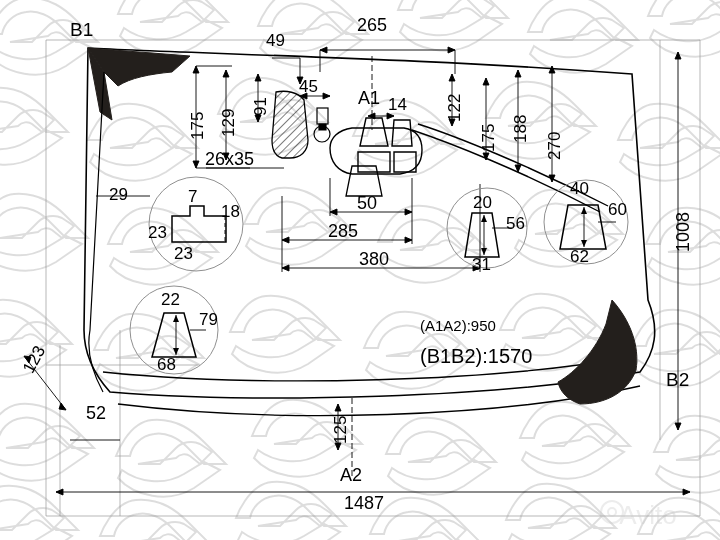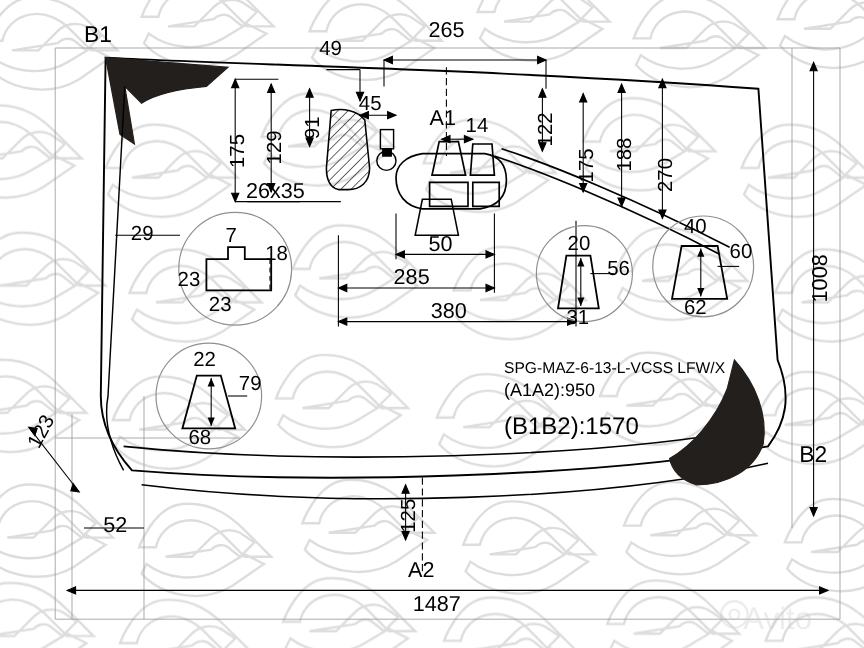--- a/index.html
+++ b/index.html
@@ -297,37 +297,36 @@
 <div class="lbl rot90" style="left:512px;top:143px;font-size:17px;">188</div>
 <div class="lbl rot90" style="left:546px;top:160px;font-size:17px;">270</div>
 
 <div class="lbl" style="left:357px;top:194px;font-size:18px;">50</div>
 <div class="lbl" style="left:328px;top:222px;font-size:18px;">285</div>
 <div class="lbl" style="left:359px;top:250px;font-size:18px;">380</div>
 
 <div class="lbl rot90" style="left:674px;top:252px;font-size:18px;">1008</div>
 <div class="lbl" style="left:344px;top:494px;font-size:18px;">1487</div>
 <div class="lbl rot90" style="left:332px;top:444px;font-size:17px;">125</div>
-<div class="lbl" style="left:86px;top:428px;font-size:18px;">52</div>
+<div class="lbl" style="left:86px;top:404px;font-size:18px;">52</div>
 <div class="lbl" style="left:20px;top:368px;font-size:17px;transform:rotate(-62deg);transform-origin:left top;">123</div>
 
 <div class="lbl" style="left:188px;top:188px;font-size:17px;">7</div>
 <div class="lbl" style="left:221px;top:203px;font-size:17px;">18</div>
 <div class="lbl" style="left:148px;top:224px;font-size:17px;">23</div>
 <div class="lbl" style="left:174px;top:245px;font-size:17px;">23</div>
 
 <div class="lbl" style="left:473px;top:194px;font-size:17px;">20</div>
 <div class="lbl" style="left:506px;top:215px;font-size:17px;text-align:center;">56</div>
 <div class="lbl" style="left:472px;top:256px;font-size:17px;">31</div>
 
 <div class="lbl" style="left:570px;top:180px;font-size:17px;">40</div>
 <div class="lbl" style="left:608px;top:201px;font-size:17px;">60</div>
 <div class="lbl" style="left:570px;top:248px;font-size:17px;">62</div>
 
 <div class="lbl" style="left:161px;top:291px;font-size:17px;">22</div>
 <div class="lbl" style="left:199px;top:311px;font-size:17px;">79</div>
 <div class="lbl" style="left:157px;top:356px;font-size:17px;">68</div>
 
-<div class="lbl" style="left:420px;top:300px;font-size:13px;">SPG-MAZ-6-13-L-VCSS LFW/X</div>
 <div class="lbl" style="left:420px;top:318px;font-size:15px;">(A1A2):950</div>
 <div class="lbl" style="left:420px;top:346px;font-size:20px;text-align:right;">(B1B2):1570</div>
 
 </div>
 
 </body></html>

